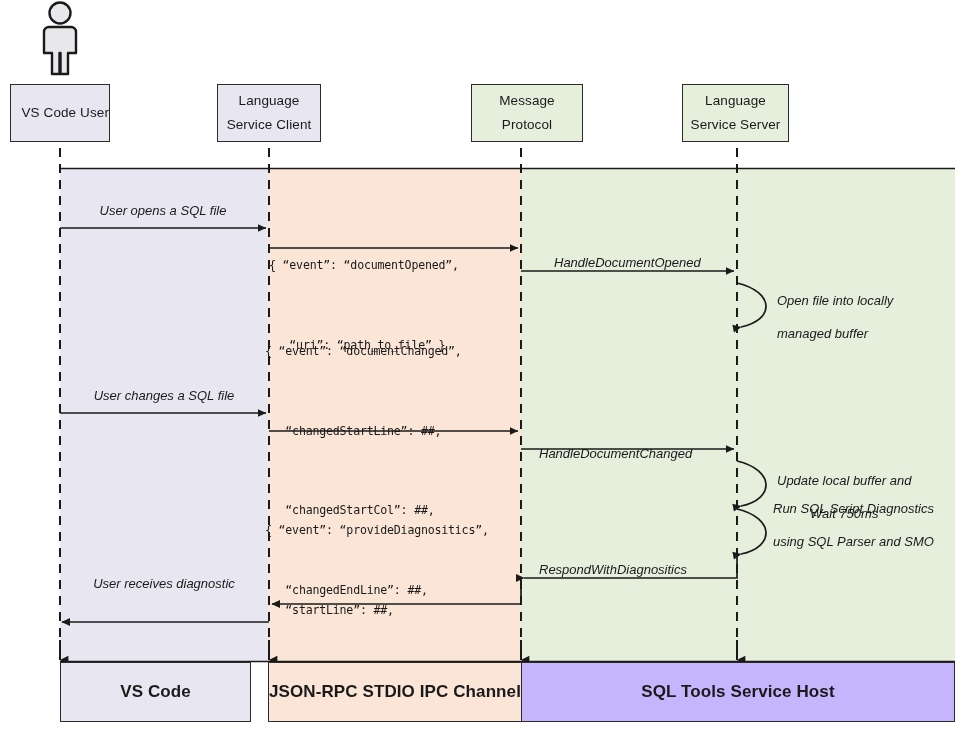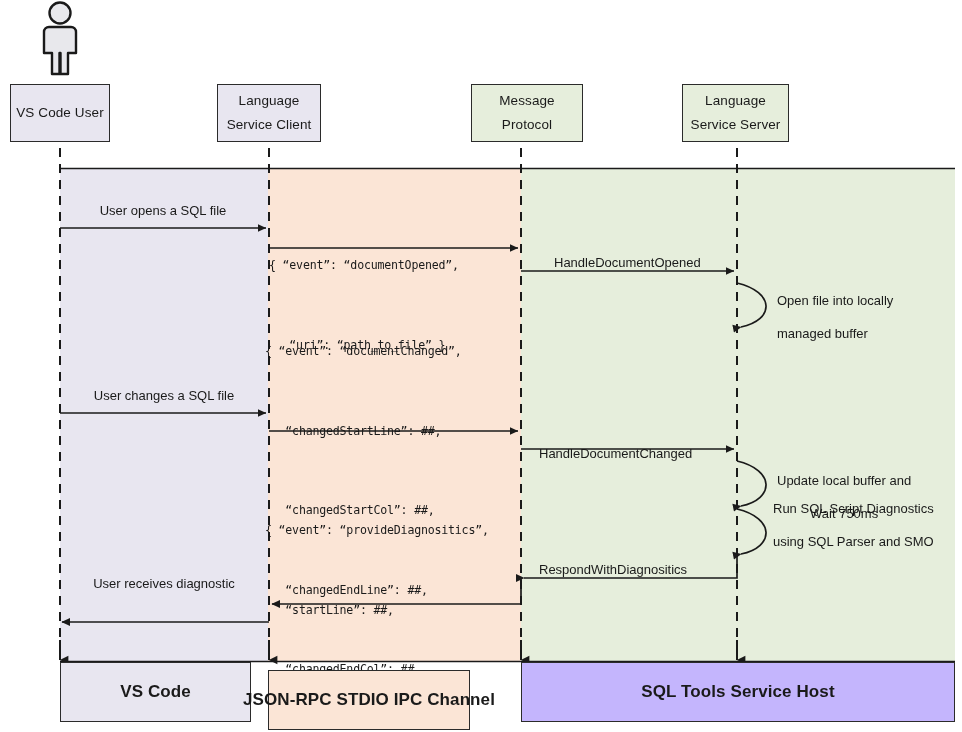--- a/index.html
+++ b/index.html
@@ -35,21 +35,21 @@
     display: flex;
     flex-direction: column;
     align-items: center;
     justify-content: center;
     font-size: 13.5px;
     line-height: 1.75;
     letter-spacing: 0.1px;
     text-align: center;
   }
   .participant .pline { display: block; white-space: nowrap; }
-  .p-user   { background: #e8e6f0; }
+  .p-user   { background: #e8e6f0; align-items: flex-end; }
   .p-client { background: #e8e6f0; }
   .p-green  { background: #e6eedc; }
 
   
   .footer-box {
     position: absolute;
     box-sizing: border-box;
     border: 1.6px solid #2b2b2b;
     display: flex;
     align-items: center;
@@ -59,20 +59,21 @@
     letter-spacing: 0.1px;
     white-space: nowrap;
   }
   .f-purple { background: #e8e6f0; }
   .f-orange { background: #fbe5d6; }
   .f-green  { background: #c4b5fd; }
 
   
   .lbl {
     position: absolute;
+    font-style: italic;
     font-size: 13px;
     line-height: 1.55;
     white-space: nowrap;
     color: #1a1a1a;
   }
   .lbl.center { text-align: center; transform: translateX(-50%); }
   .lbl.left   { text-align: left; }
 
   
   .json-block {
@@ -238,21 +239,21 @@
     <span class="jline">   “startCol”: ##,</span>
     
     
     
   </div>
 
   <div class="footer-box f-purple" style="left:60px; top:662px; width:191px; height:60px;">
     <span>VS Code</span>
   </div>
 
-  <div class="footer-box f-orange" style="left:268px; top:662px; width:202px; height:60px;margin-top:8px;">
+  <div class="footer-box f-orange" style="left:268px; top:662px; width:254px; height:60px;">
     <span>JSON-RPC STDIO IPC Channel</span>
   </div>
 
   <div class="footer-box f-green" style="left:521px; top:662px; width:434px; height:60px;">
     <span>SQL Tools Service Host</span>
   </div>
 
 </div>
 
 </body></html>

